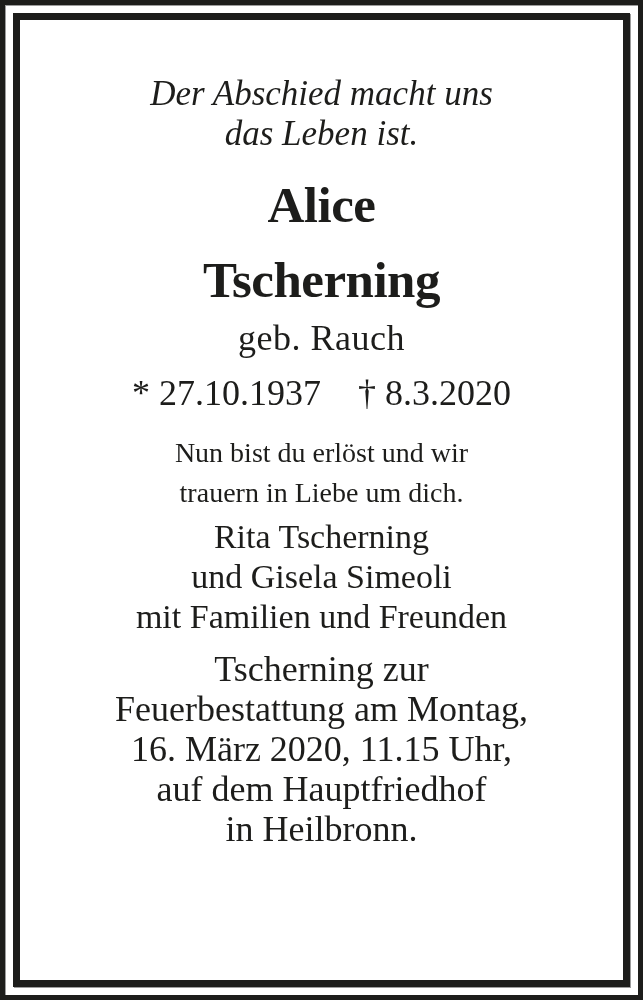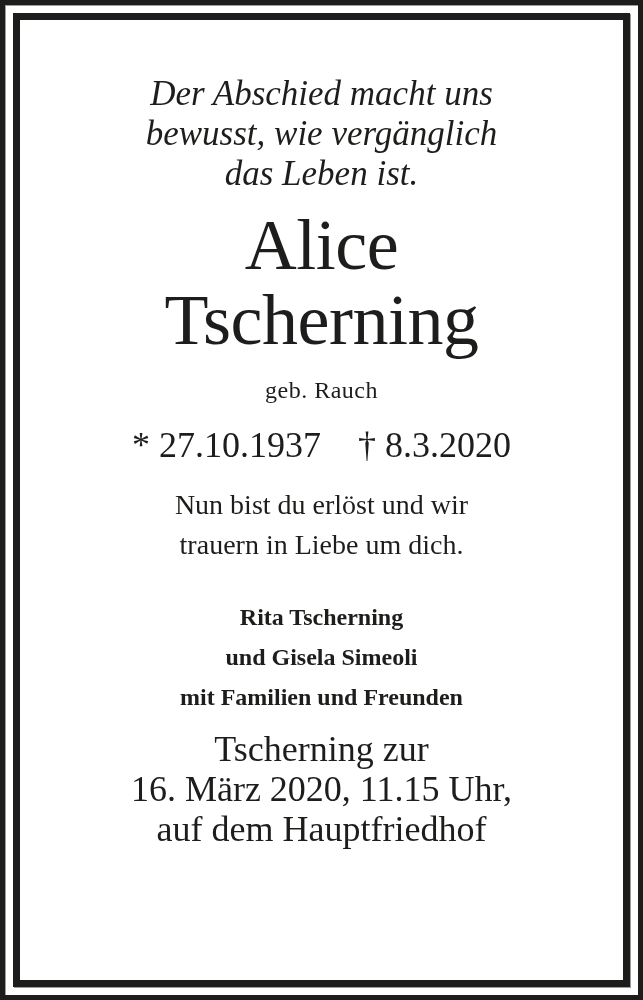--- a/index.html
+++ b/index.html
@@ -37,69 +37,68 @@
     text-align:center;
     padding-top:54px;
   }
   .epigraph{
     font-style:italic;
     font-size:35px;
     line-height:40px;
   }
   .name{
     margin:14px 0 0 0;
-    font-size:72px;
+    font-size:51px;
     line-height:75px;
-    font-weight:normal;
+    font-weight:bold;
     letter-spacing:-0.5px;
     text-align:center;
   }
   .name-line{display:block;}
   .maiden{
-    margin-top:12px;
-    font-size:24px;
+    margin-top:0;
+    font-size:36px;
     line-height:40px;
     letter-spacing:0.5px;
   }
   .dates{
     margin-top:15px;
     font-size:36px;
     line-height:40px;
   }
   .date-group{white-space:nowrap;}
   .date-group.death{margin-left:37px;}
   .date-symbol{margin-right:9px;}
   .farewell{
     margin-top:20px;
     font-size:28px;
     line-height:40px;
   }
   .mourners{
-    margin-top:32px;
-    font-size:24px;
+    margin-top:4px;
+    font-size:34px;
     line-height:40px;
-    font-weight:bold;
+    font-weight:normal;
   }
   .service{
     margin-top:12px;
     font-size:36px;
     line-height:40px;
   }
 </style>
 </head>
 <body>
 
 <div class="page">
   <div class="outer-frame">
     <div class="inner-frame">
       <div class="content">
 
         <div class="epigraph">
           <div>Der Abschied macht uns</div>
-          <div>bewusst, wie vergänglich</div>
           <div>das Leben ist.</div>
         </div>
 
         <h1 class="name">
           <span class="name-line">Alice</span>
           <span class="name-line">Tscherning</span>
         </h1>
 
         <div class="maiden">geb. Rauch</div>
 
@@ -113,20 +112,22 @@
         </div>
 
         <div class="mourners">
           <div>Rita Tscherning</div>
           <div>und Gisela Simeoli</div>
           <div>mit Familien und Freunden</div>
         </div>
 
         <div class="service">
           <div>Tscherning zur</div>
+          <div>Feuerbestattung am Montag,</div>
           <div>16. März 2020, 11.15 Uhr,</div>
           <div>auf dem Hauptfriedhof</div>
+          <div>in Heilbronn.</div>
         </div>
 
       </div>
     </div>
   </div>
 </div>
 
 </body></html>

